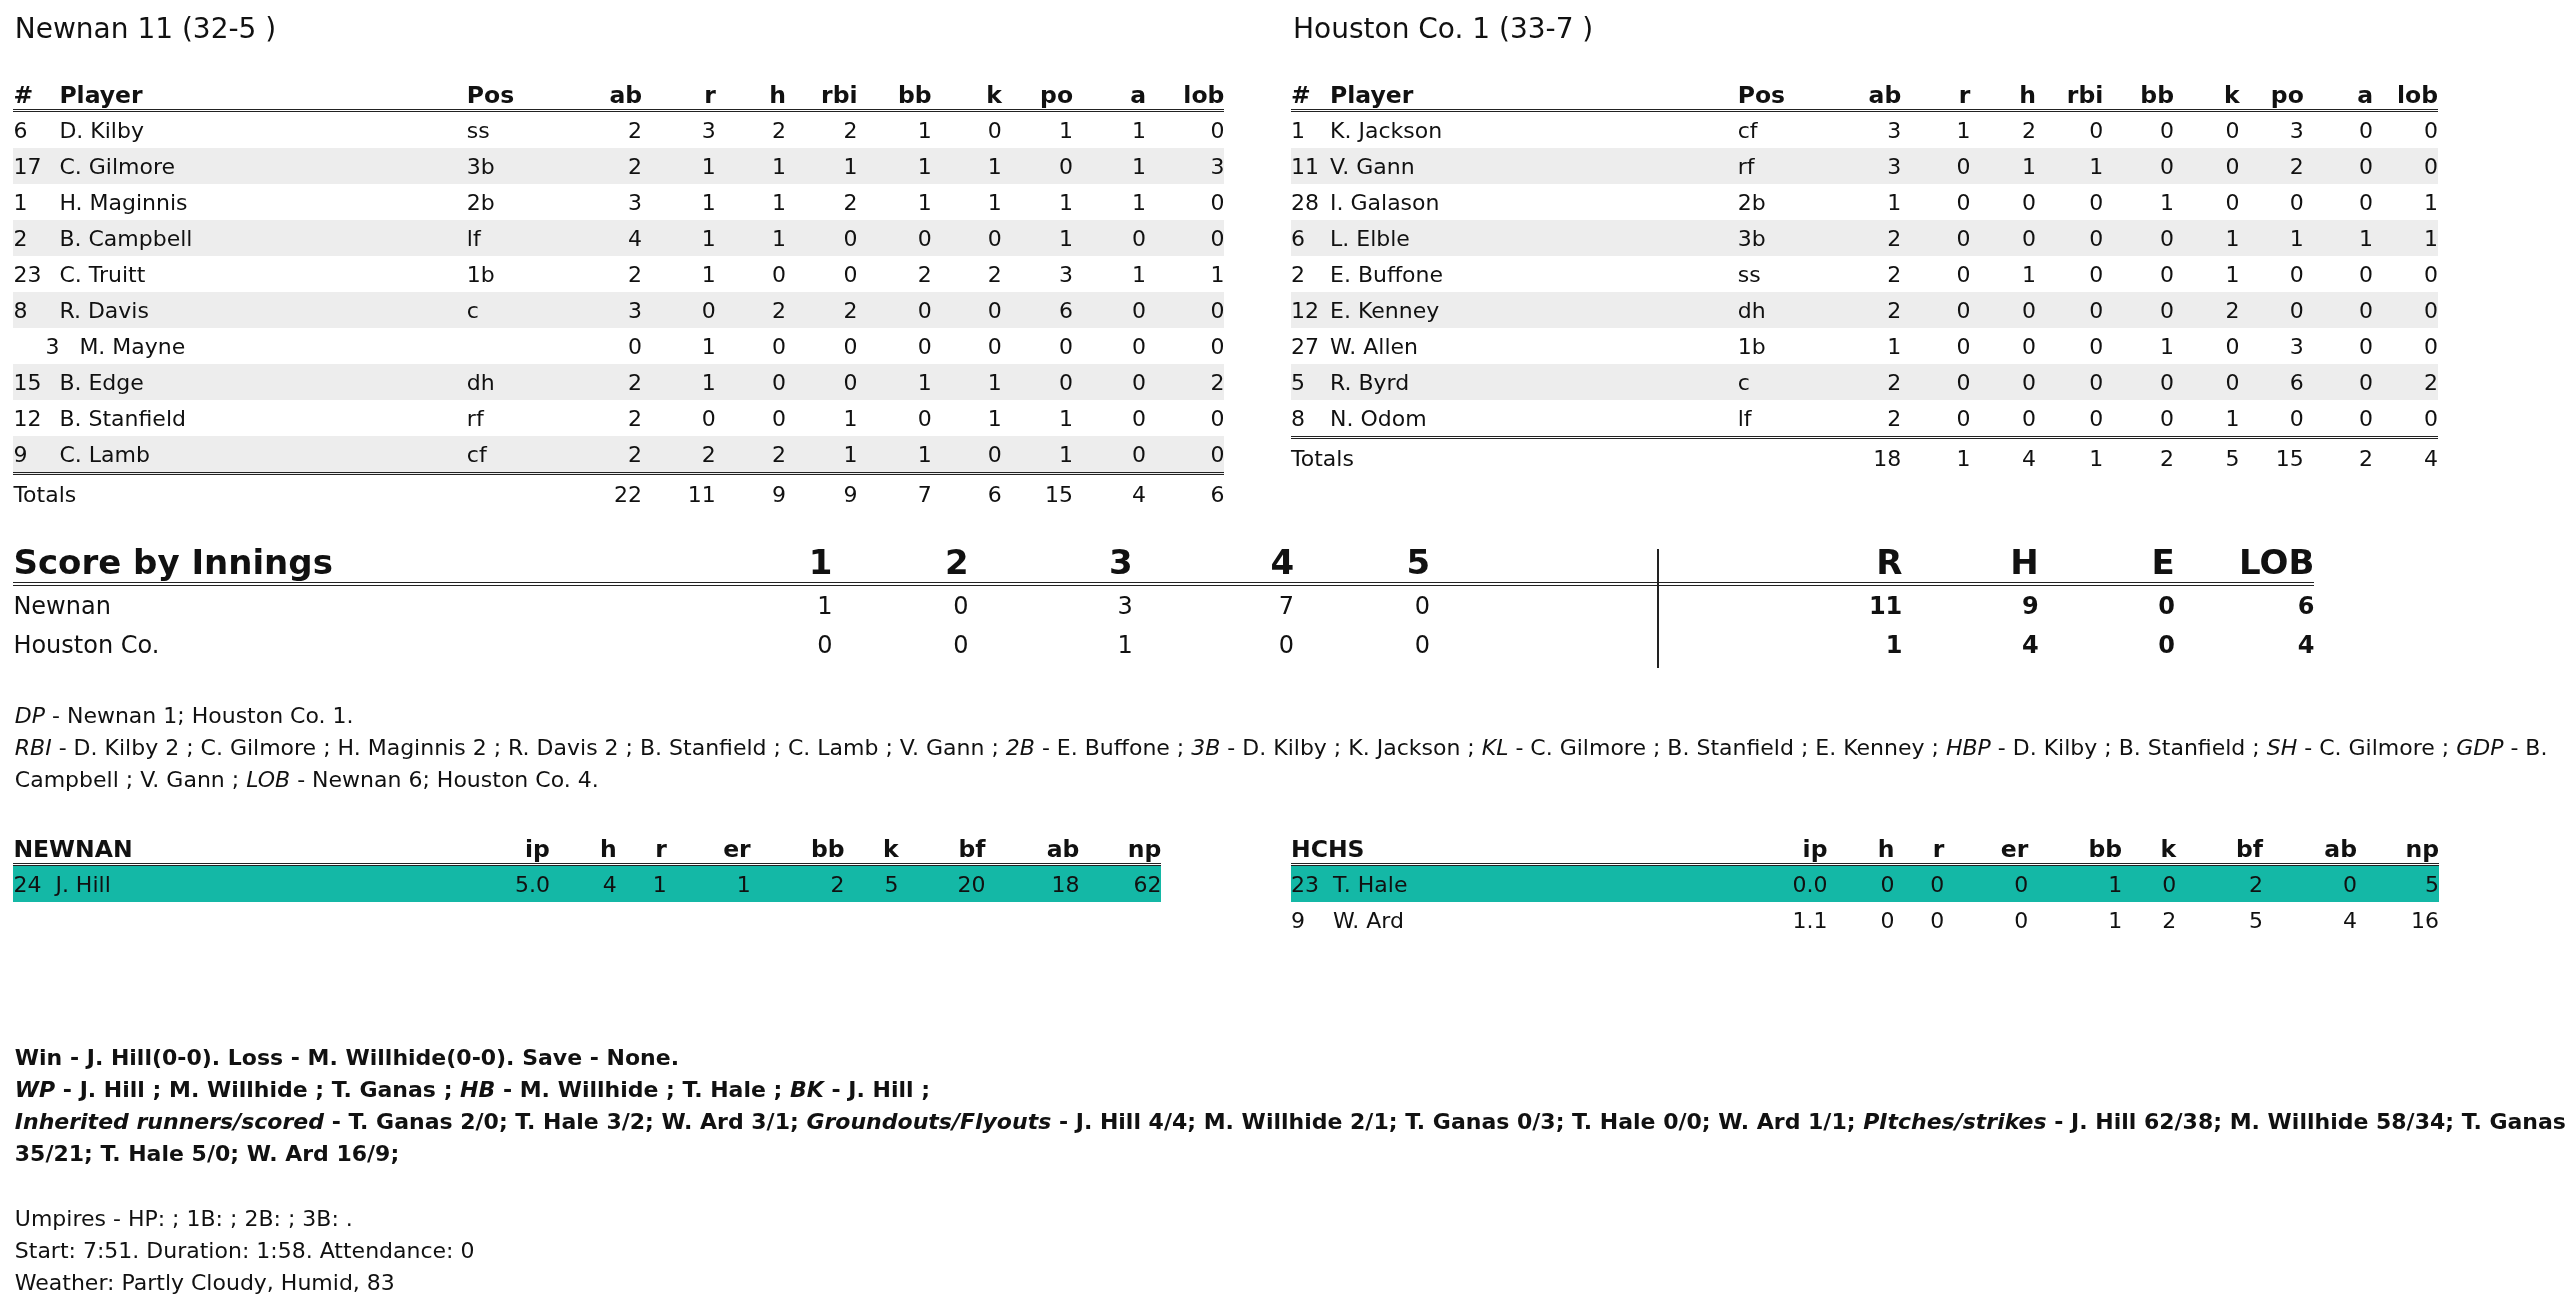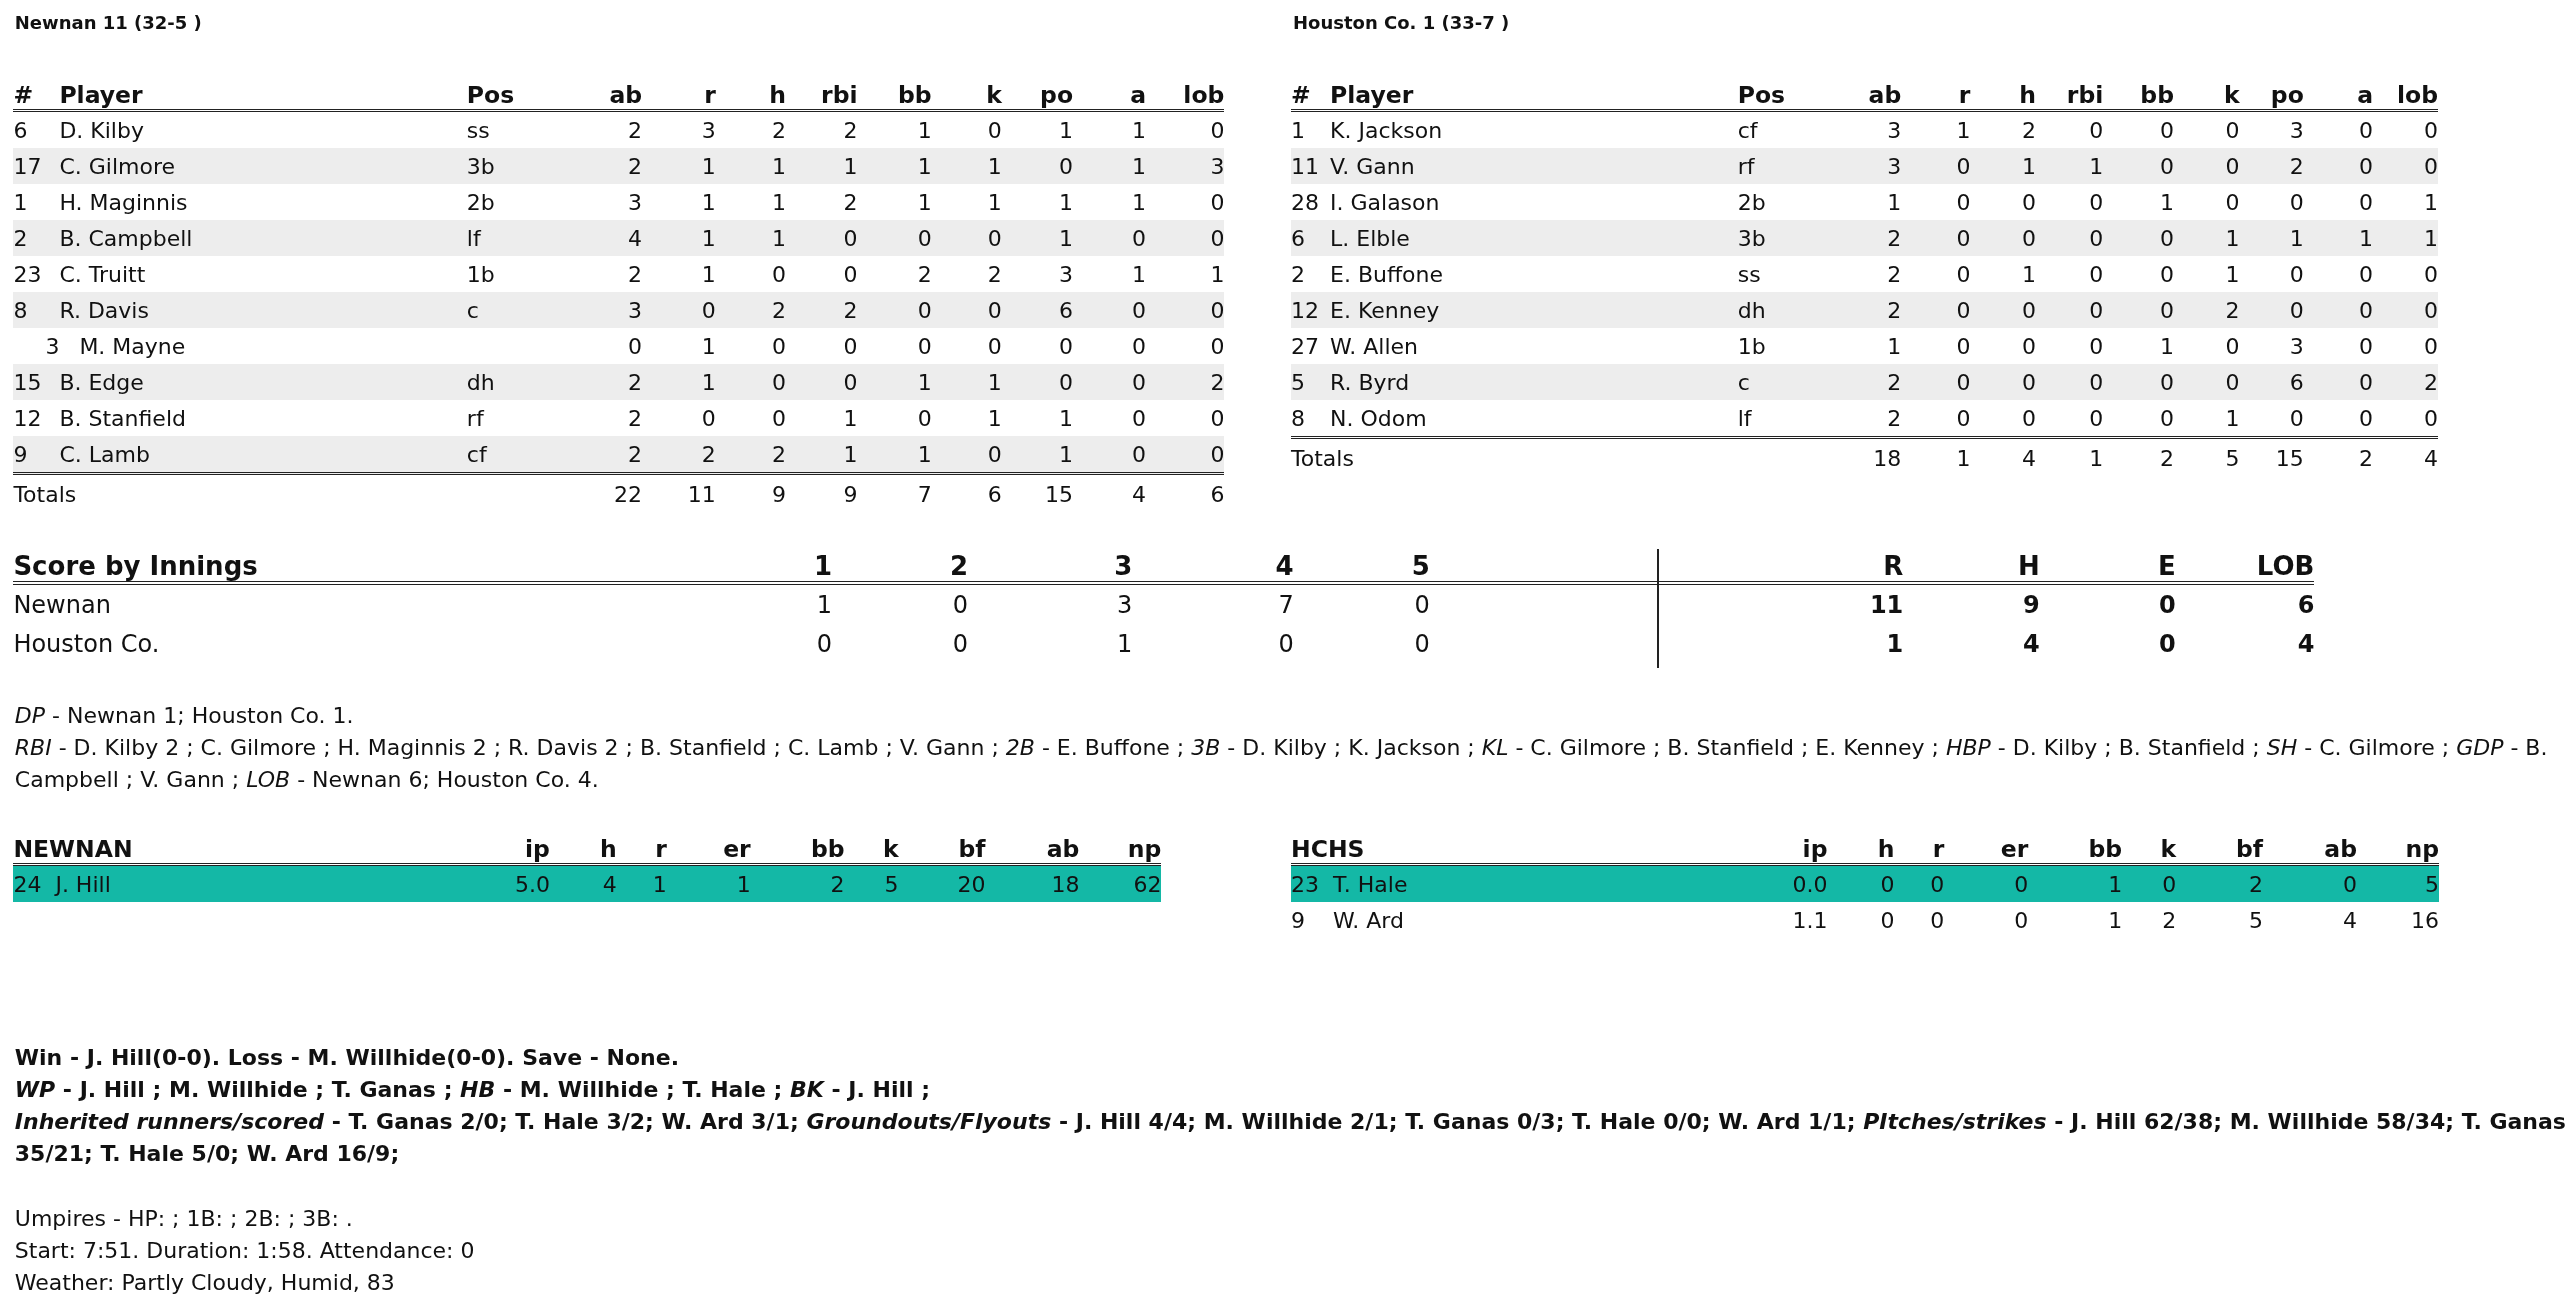--- a/index.html
+++ b/index.html
@@ -1,30 +1,30 @@
 <!DOCTYPE html>
 <html style="font-size:10.7px"><head>
 <meta charset="utf-8">
 <style>
   html, body { margin:0; padding:0; background:#ffffff; }
   body { width:2576px; height:1303px; position:relative; overflow:hidden;
          font-family:"DejaVu Sans", "Liberation Sans", sans-serif; color:#111; font-size:22px; }
   .abs { position:absolute; }
-  .team-title { font-weight:bold; font-size:18px; }
+  .team-title { font-weight:normal; font-size:28px; }
   table { border-collapse:collapse; }
   .box { position:absolute; }
   .box th { font-weight:bold; font-size:23.5px; padding:0; height:34px; vertical-align:bottom; border-bottom:3.4px double #222; }
   .box td { padding:0; height:36px; font-size:22px; }
   .box tr.alt td { background:#ededed; }
   .box tr.totals td { border-top:3.4px double #222; height:38px; }
   .num { text-align:right; }
   .l { text-align:left; }
   .sub td.jersey { padding-left:32px; }
   .sub td.pname { padding-left:20px; }
-  .score th { font-weight:bold; font-size:26px; border-bottom:4px double #222; height:39px; vertical-align:bottom; padding:0; }
+  .score th { font-weight:bold; font-size:34px; border-bottom:4px double #222; height:39px; vertical-align:bottom; padding:0; }
   .score td { font-size:24px; height:39px; padding:0; }
   .score .bold { font-weight:bold; }
   .notes { position:absolute; left:14.8px; font-size:22px; line-height:32px; width:2556px; }
   .notes i { font-style:italic; }
   .pitch th { font-weight:bold; font-size:23.5px; border-bottom:3.4px double #222; height:34px; vertical-align:bottom; padding:0; }
   .pitch td { font-size:22px; height:36px; padding:0; }
   .pitch tr.alt td { background:#14b8a6;margin-top:48px; }
 </style>
 </head>
 <body>

